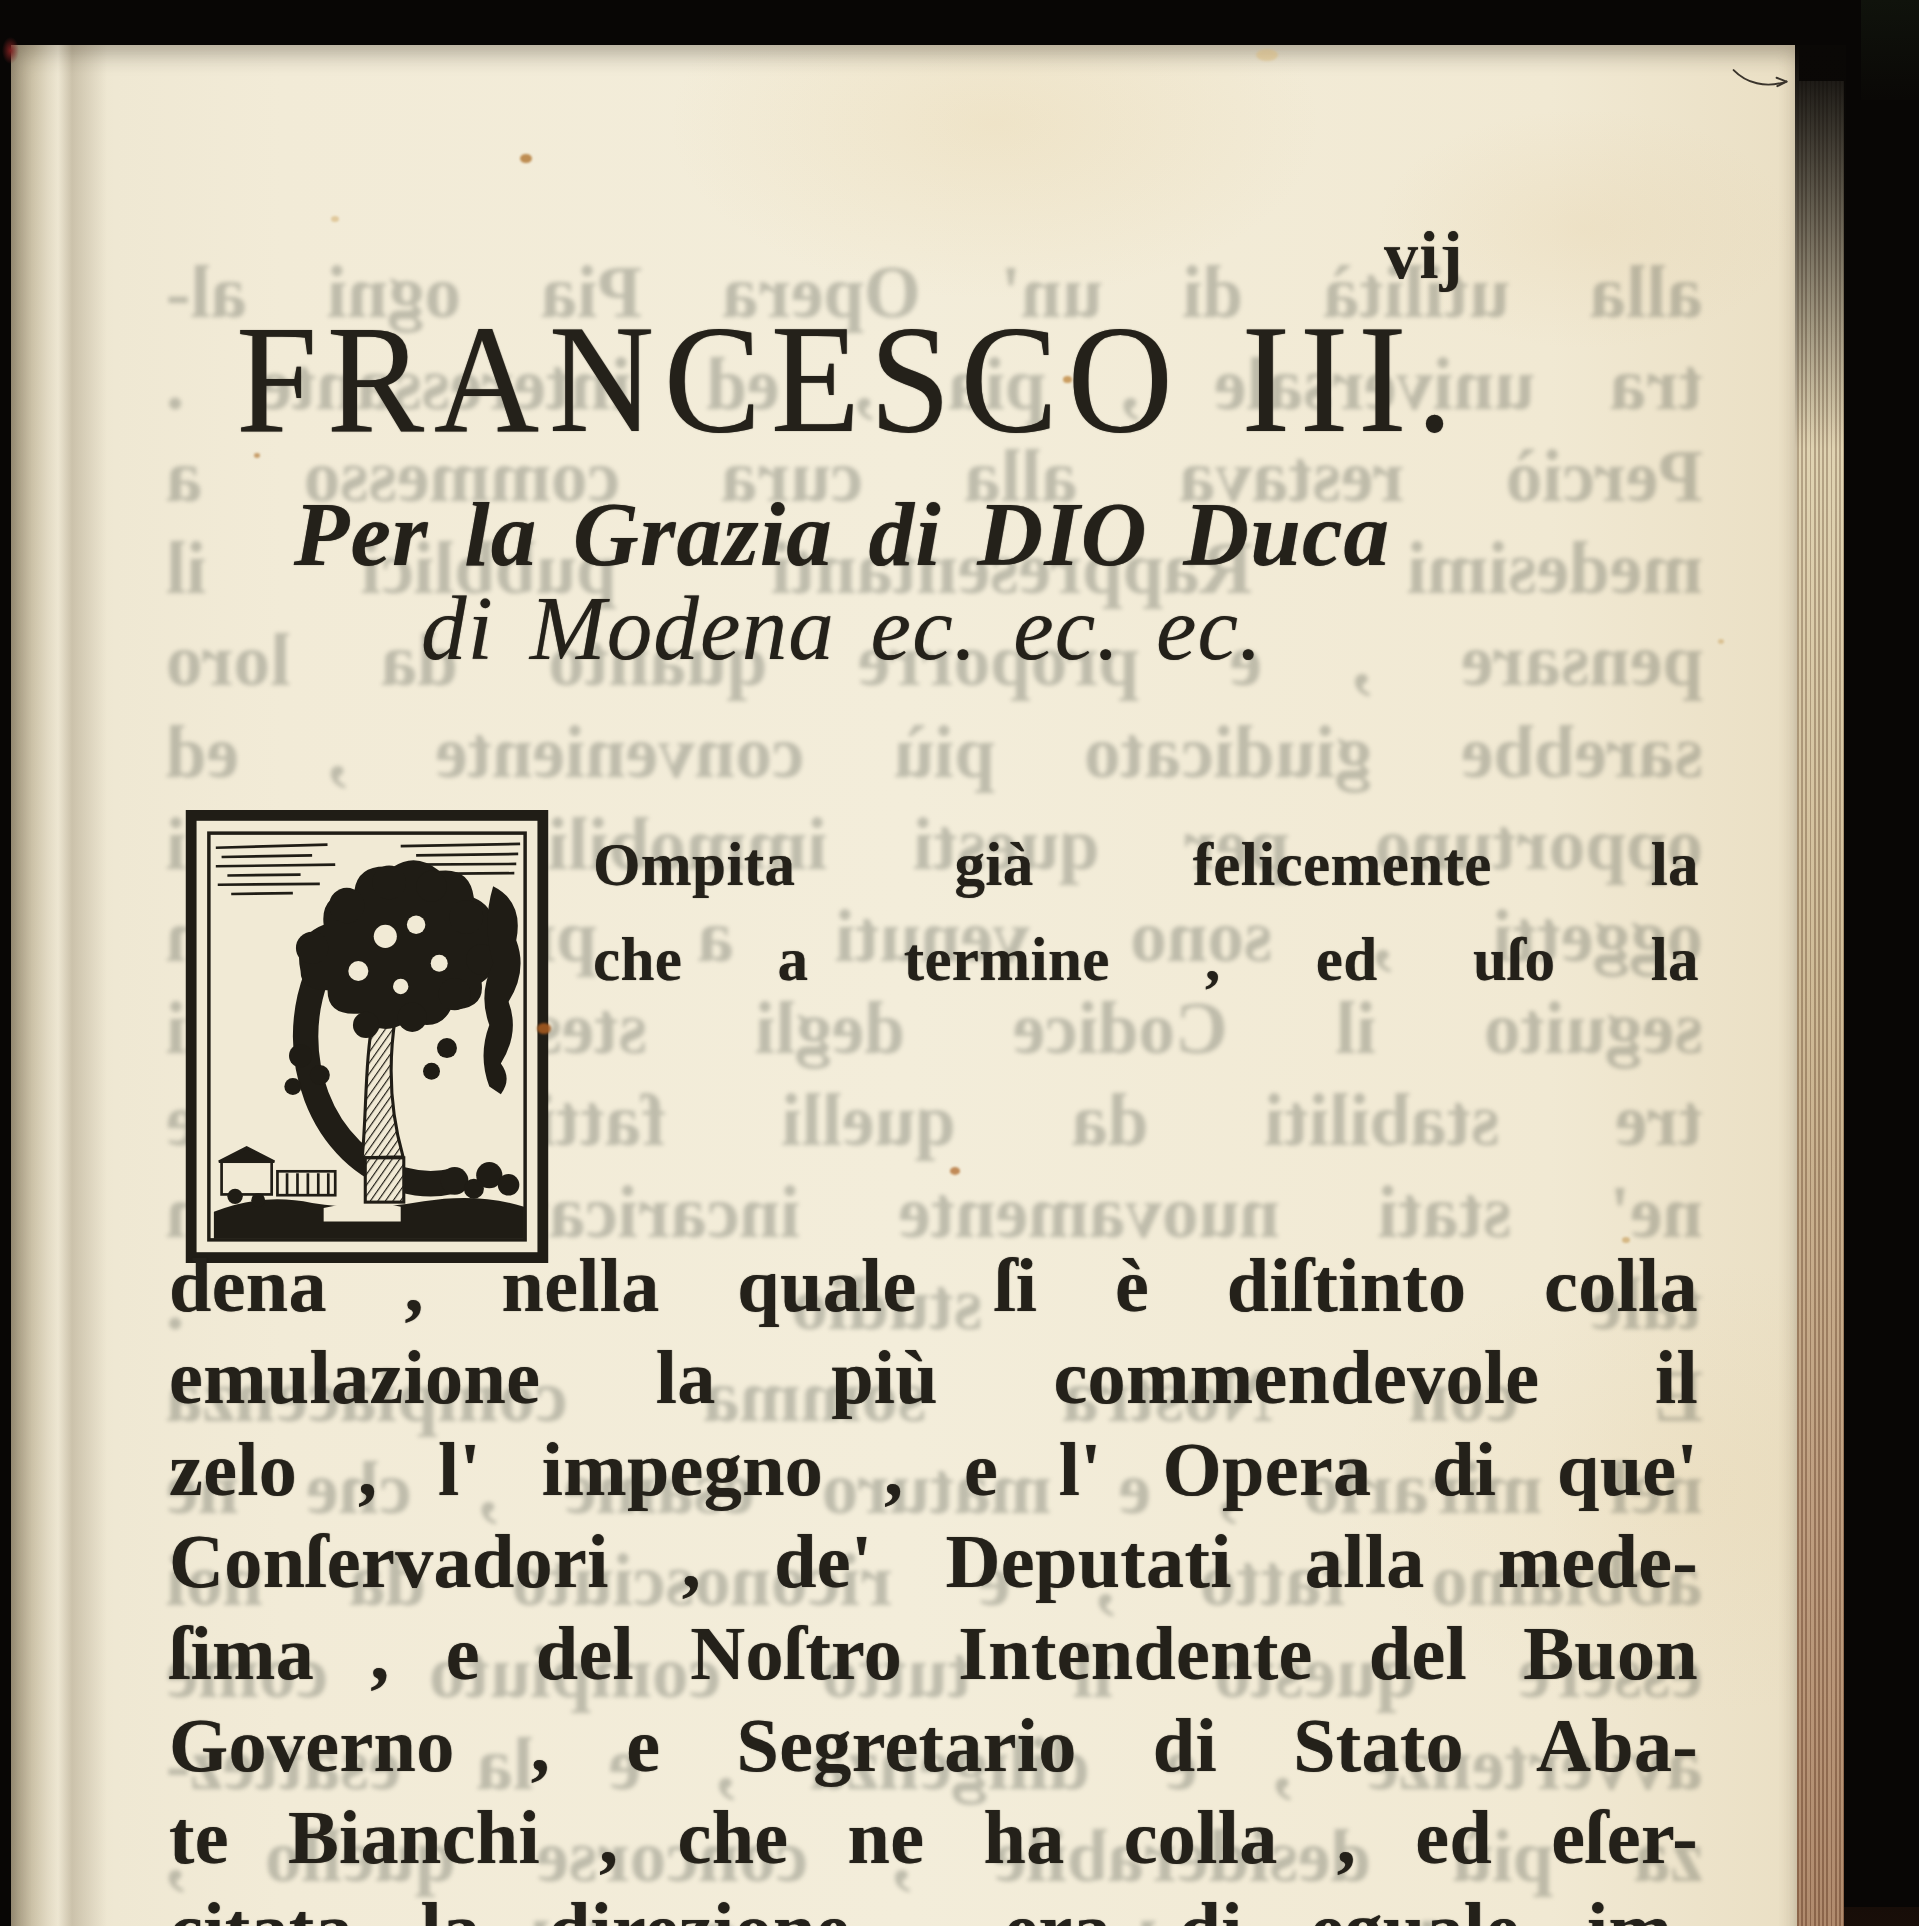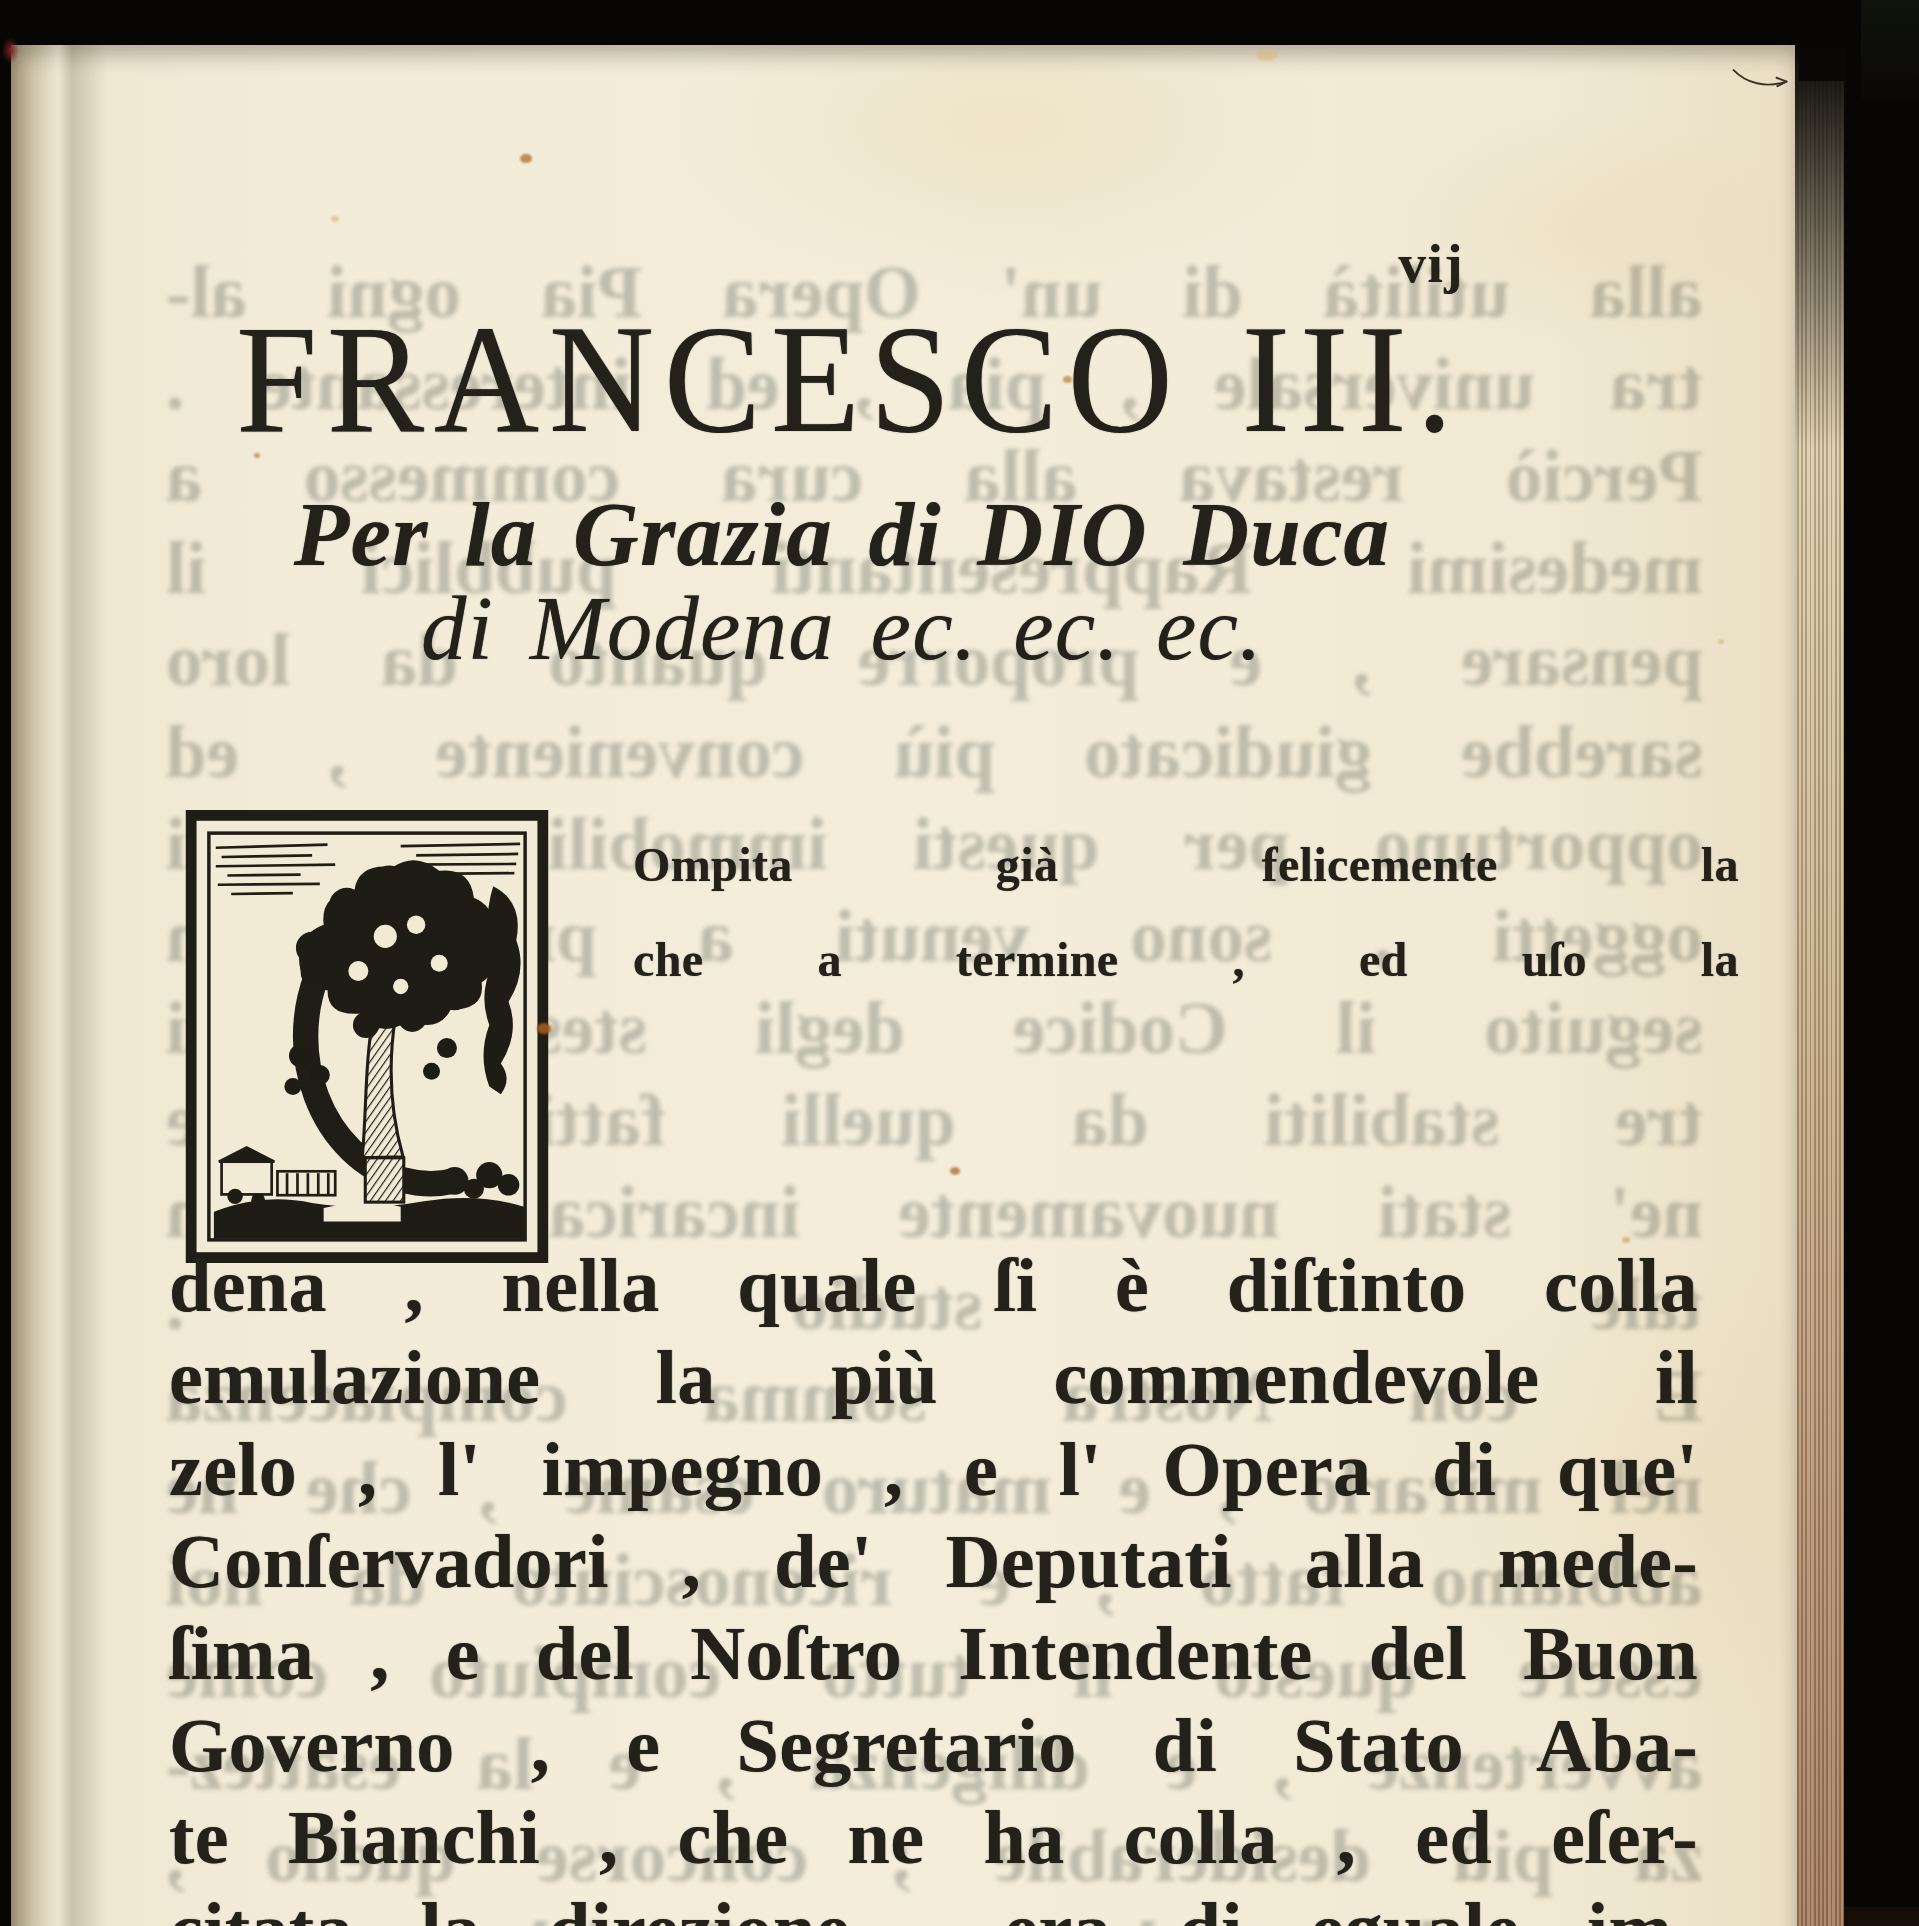--- a/index.html
+++ b/index.html
@@ -53,39 +53,39 @@
     color:rgba(72,78,68,0.30);
     font-weight:700;font-size:73px;line-height:92px;
     filter:blur(1.9px);
     text-align:justify;
   }
   .ghost-line{text-align:justify;text-align-last:justify;height:92px;white-space:nowrap;}
   
   .ink{color:#24211a;text-shadow:0 0 1.2px rgba(34,30,22,0.50),0.4px 0.4px 0 rgba(34,30,22,0.22);}
   .folio{
     position:absolute;left:239px;top:216px;width:1225px;
-    font-size:55px;font-weight:700;text-align:right;letter-spacing:1.5px;margin-top:16px;
+    font-size:68px;font-weight:700;text-align:right;letter-spacing:1.5px;
   }
   .title{
     position:absolute;left:236px;top:290px;
     font-size:146px;font-weight:400;white-space:nowrap;
     letter-spacing:9.6px;word-spacing:13px;
     transform:scaleY(1.06);transform-origin:left top;
   }
   .subtitle{
     position:absolute;left:239px;width:1206px;text-align:center;
     font-style:italic;font-size:91px;font-weight:400;
     letter-spacing:1.2px;word-spacing:11.6px;white-space:nowrap;
   }
   .sub1{top:482px;font-weight:bold;}
   .sub2{top:576px;}
   .dropcap-wrap{position:absolute;left:185px;top:809px;width:364px;height:455px;}
   .side-lines{
     position:absolute;left:593px;top:817px;width:1106px;
-    font-size:48px;font-weight:700;line-height:95px;letter-spacing:0.4px;margin-left:40px;
+    font-size:61px;font-weight:700;line-height:95px;letter-spacing:0.4px;
   }
   .full-lines{
     position:absolute;left:169px;top:1239px;width:1529px;
     font-size:76px;font-weight:700;line-height:92px;letter-spacing:0.4px;
   }
   .body-line{text-align:justify;text-align-last:justify;white-space:nowrap;}
   
   .spot{position:absolute;border-radius:50%;}
   .ink-mark{position:absolute;left:1729px;top:59px;}
 </style>

